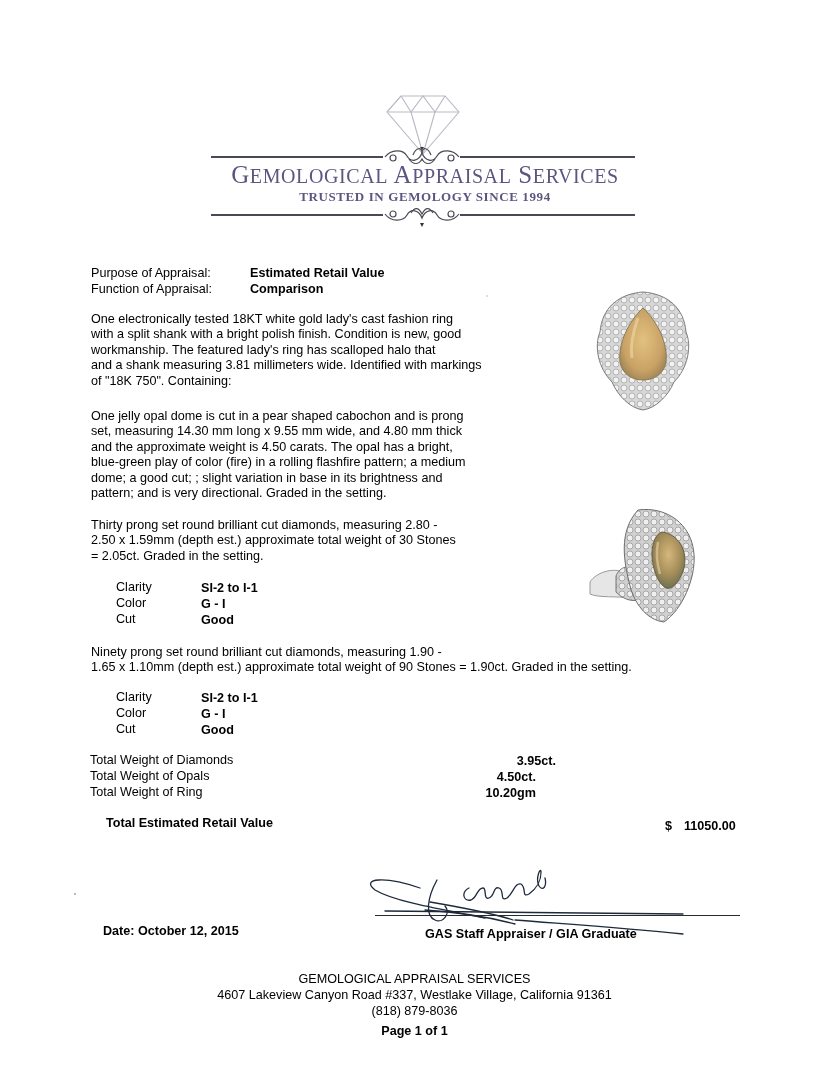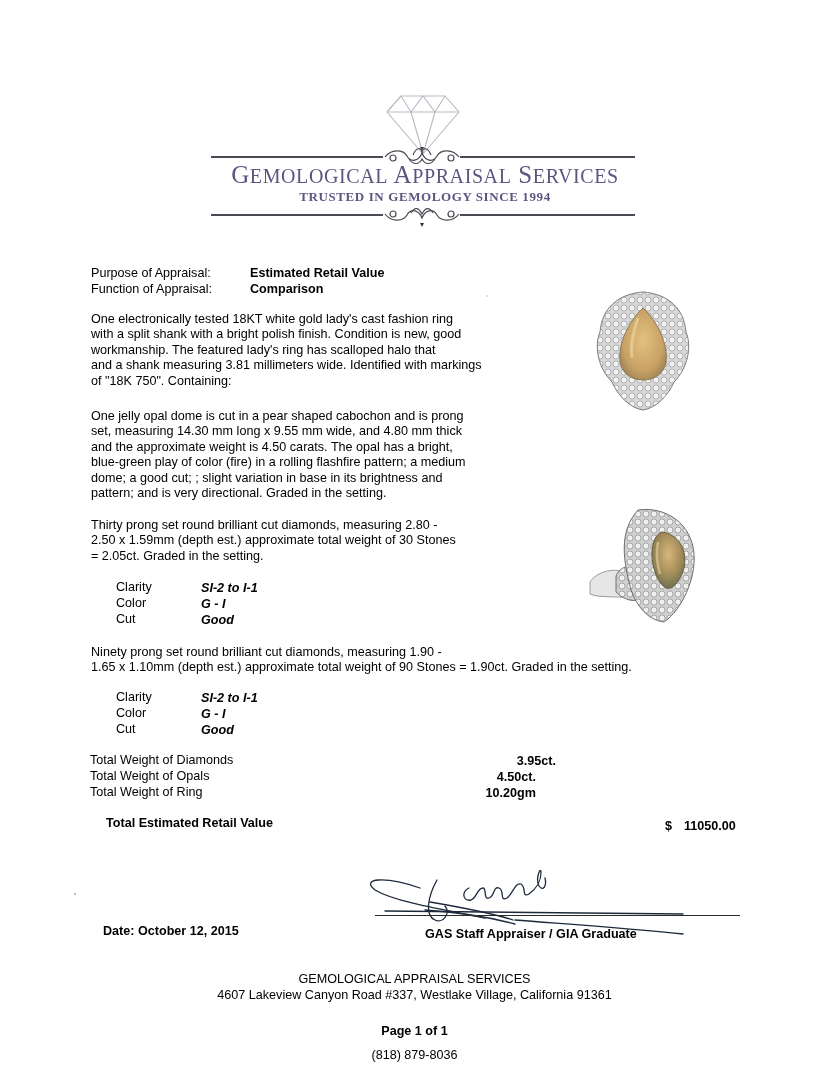--- a/index.html
+++ b/index.html
@@ -15,21 +15,21 @@
   #logo-title { left: 205px; top: 161px; width: 440px; text-align: center;
     font-family: "Liberation Serif", serif; font-size: 25px; letter-spacing: 0.6px;
     color: #5a5680; white-space: nowrap; }
   #logo-title .small { font-size: 20px; }
   #logo-tag { left: 205px; top: 189px; width: 440px; text-align: center;
     font-family: "Liberation Serif", serif; font-size: 13px; letter-spacing: 0.6px;
     color: #5a5680; white-space: nowrap; font-weight: bold; }
 
   .para { left: 91px; width: 450px; }
   .grade-label { left: 116px; }
-  .grade-val { left: 201px; font-weight: bold; font-style: italic; }
+  .grade-val { left: 201px; font-weight: bold; }
 
   .ring-img { border-radius: 6px; }
 </style>
 </head>
 <body>
 
 <svg id="logo-diamond" class="abs" viewBox="0 0 80 66">
   <g fill="none" stroke="#b9b9c4" stroke-width="1.1">
     <polygon points="18,4 62,4 76,20 40,62 4,20"></polygon>
     <line x1="4" y1="20" x2="76" y2="20"></line>
@@ -139,21 +139,21 @@
     <path d="M150,62 C200,66 260,70 318,76"></path>
   </g>
 </svg>
 <div class="abs rule" style="left:375px; top:915px; width:365px; height:1px; background:#2a2a2a;"></div>
 
 <div class="abs txt b" style="left:103px; top:924px;">Date: October 12, 2015</div>
 <div class="abs txt b" style="left:425px; top:927px;">GAS Staff Appraiser / GIA Graduate</div>
 
 <div class="abs txt" style="left:0; width:829px; text-align:center; top:972px;">GEMOLOGICAL APPRAISAL SERVICES</div>
 <div class="abs txt" style="left:0; width:829px; text-align:center; top:988px;">4607 Lakeview Canyon Road #337, Westlake Village, California 91361</div>
-<div class="abs txt" style="left:0; width:829px; text-align:center; top:1004px;margin-top:44px;">(818) 879-8036</div>
+<div class="abs txt" style="left:0; width:829px; text-align:center; top:1004px;">(818) 879-8036</div>
 <div class="abs txt b" style="left:0; width:829px; text-align:center; top:1024px;">Page 1 of 1</div>
 
 <svg class="abs ring-img" style="left:588px; top:288px;" width="110" height="125" viewBox="0 0 110 125">
   <defs>
     <radialGradient id="opalG" cx="50%" cy="45%" r="60%">
       <stop offset="0%" stop-color="#e2c17f"></stop>
       <stop offset="70%" stop-color="#c9a266"></stop>
       <stop offset="100%" stop-color="#9f8455"></stop>
     </radialGradient>
     <pattern id="diaP" width="8" height="8" patternUnits="userSpaceOnUse">

